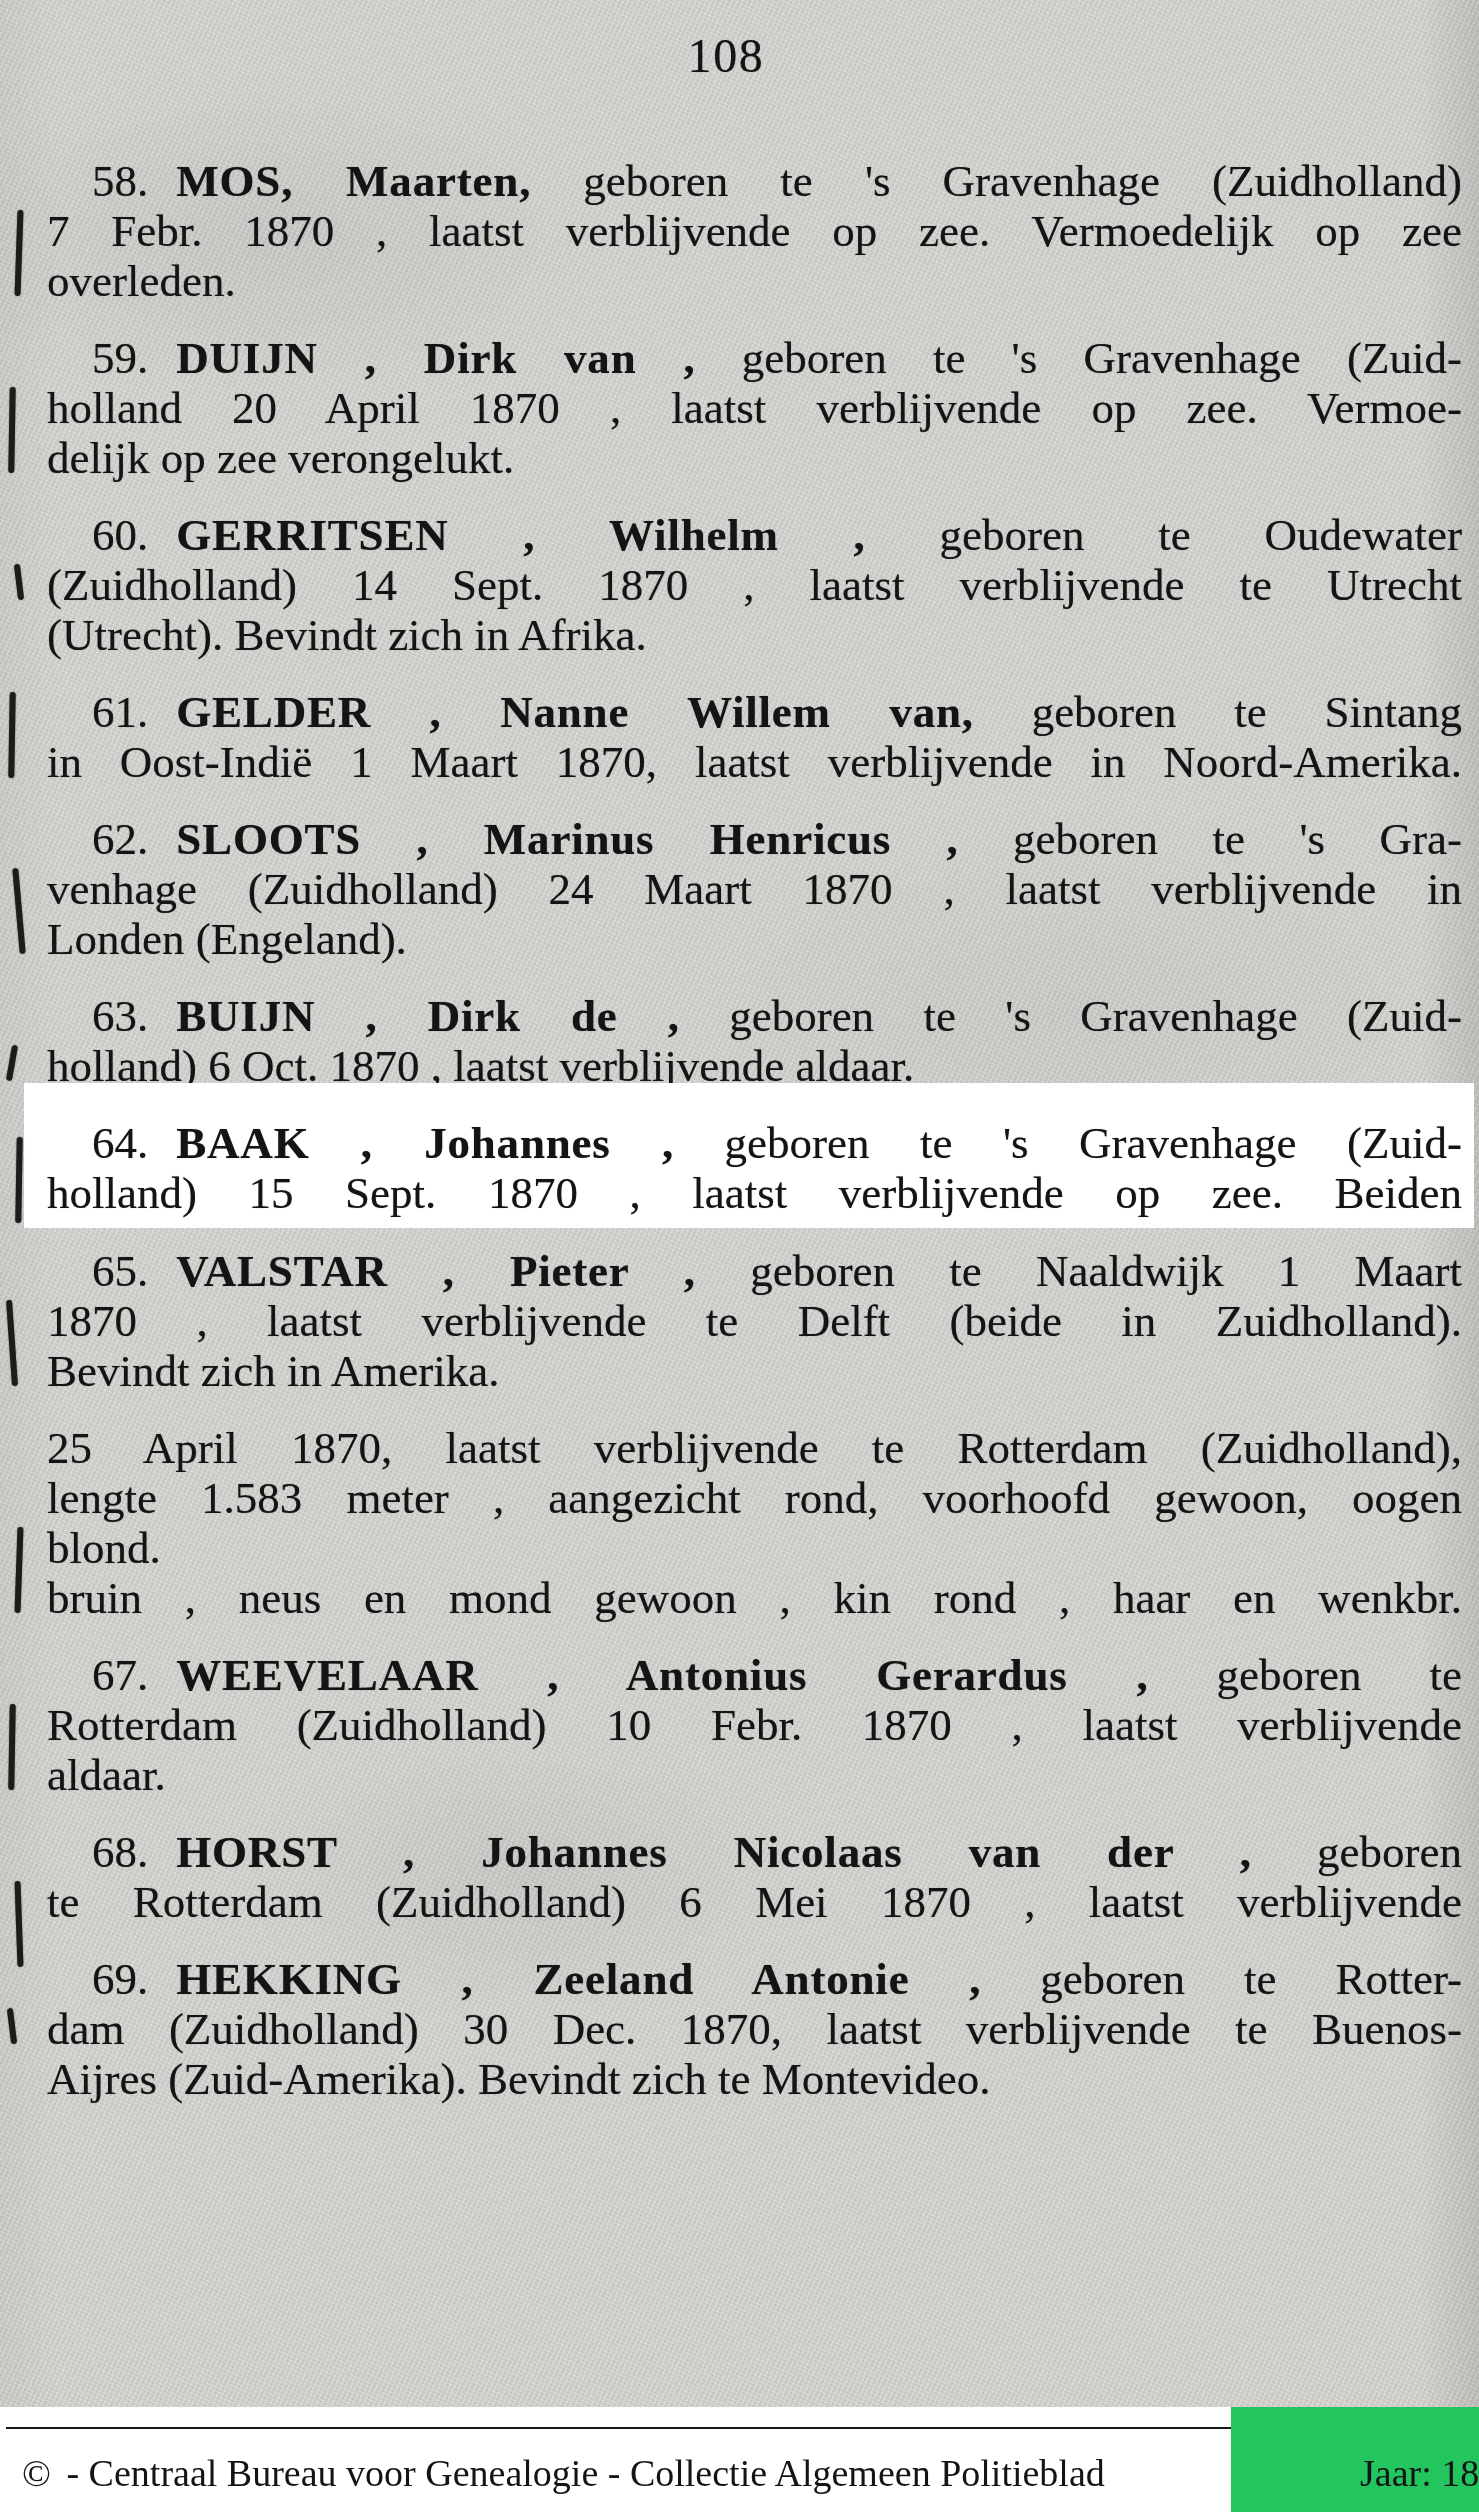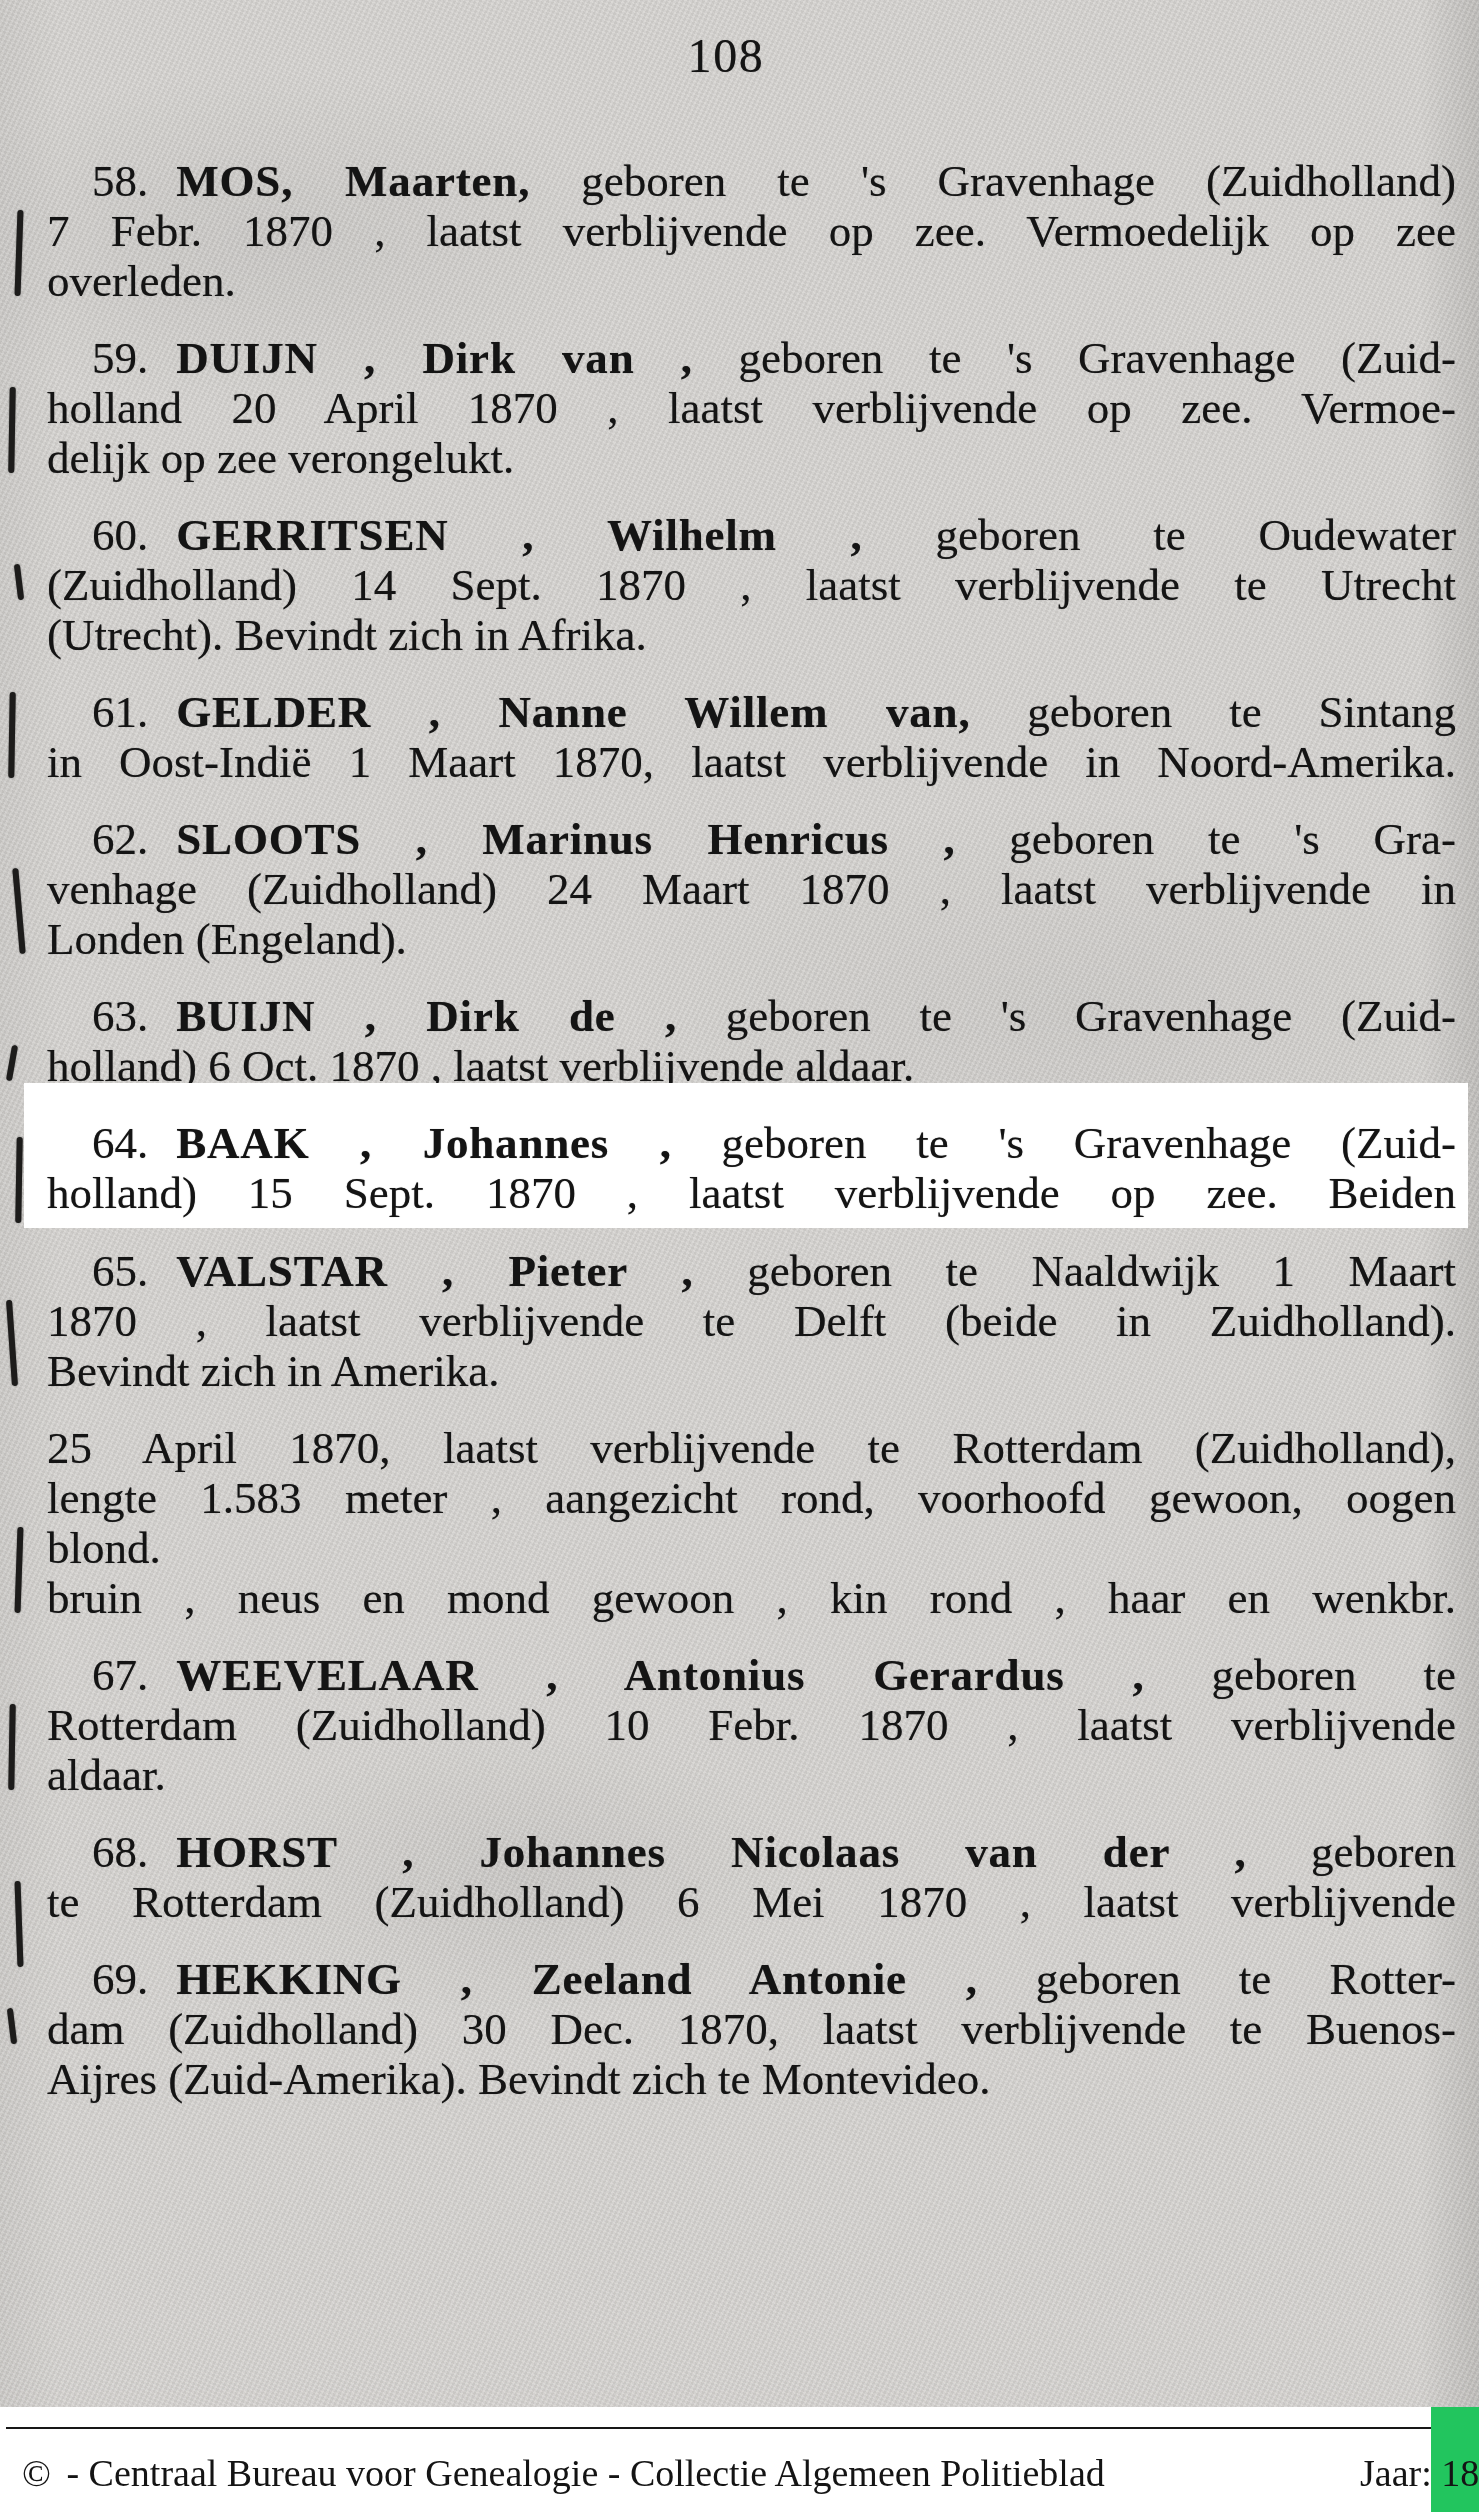--- a/index.html
+++ b/index.html
@@ -19,21 +19,21 @@
       radial-gradient(ellipse 545px 265px at 18% 10%, rgba(0,0,0,.05), rgba(0,0,0,0) 65%),
       radial-gradient(ellipse 700px 327px at 72% 42%, rgba(0,0,0,.04), rgba(0,0,0,0) 65%),
       radial-gradient(ellipse 436px 233px at 35% 78%, rgba(0,0,0,.05), rgba(0,0,0,0) 65%),
       linear-gradient(to right, rgba(0,0,0,.04), rgba(0,0,0,0) 4%, rgba(0,0,0,0) 96%, rgba(0,0,0,.10));
   }
   .page-number{
     position:absolute;top:31px;left:0;width:1452px;
     text-align:center;font-size:48px;line-height:50px;letter-spacing:1.6px;
     text-shadow:0 0 0.8px rgba(10,10,10,.55);
   }
-  .content{margin:0 23px 0 47px;padding-top:156px;position:relative;}
+  .content{margin:0 17px 0 47px;padding-top:156px;position:relative;}
   .entry{position:relative;margin-top:27px;}
   .entry.first{margin-top:0;}
   .line{
     font-size:45px;line-height:50px;
     text-align:justify;text-align-last:justify;
     text-shadow:0 0 0.8px rgba(10,10,10,.5);
   }
   .line.last{text-align-last:left;}
   .line.l1{text-indent:45px;}
   .no{margin-right:28px;}
@@ -47,21 +47,21 @@
   .entry.highlight + .entry{margin-top:18px;}
   
   .mark{
     position:absolute;left:-31px;width:6.2px;
     background:#1d1c1b;border-radius:3.9px;
     box-shadow:0 0 1.6px rgba(0,0,0,.5);
   }
   .entry:nth-child(even) .mark{left:-38px;}
   .entry.highlight .mark{left:-7.8px;}
   
-  .footer{position:absolute;left:0;bottom:0;width:1431px;height:105px;background:#ffffff;text-align:center;}
+  .footer{position:absolute;left:0;bottom:0;width:1231px;height:105px;background:#ffffff;text-align:center;}
   .rule{position:absolute;top:20px;left:6.2px;right:0;height:2.3px;background:#171717;}
   .footer-row{position:absolute;top:42px;left:22px;font-size:38px;line-height:48px;white-space:nowrap;}
   .copy{display:inline-block;margin-right:15.6px;}
   .year{position:absolute;top:42px;left:1360px;font-size:38px;line-height:48px;white-space:nowrap;}
   .partial{display:inline-block;width:13.2px;height:48px;overflow:hidden;vertical-align:bottom;}
 </style>
 </head>
 <body>
 
 <div class="page">

